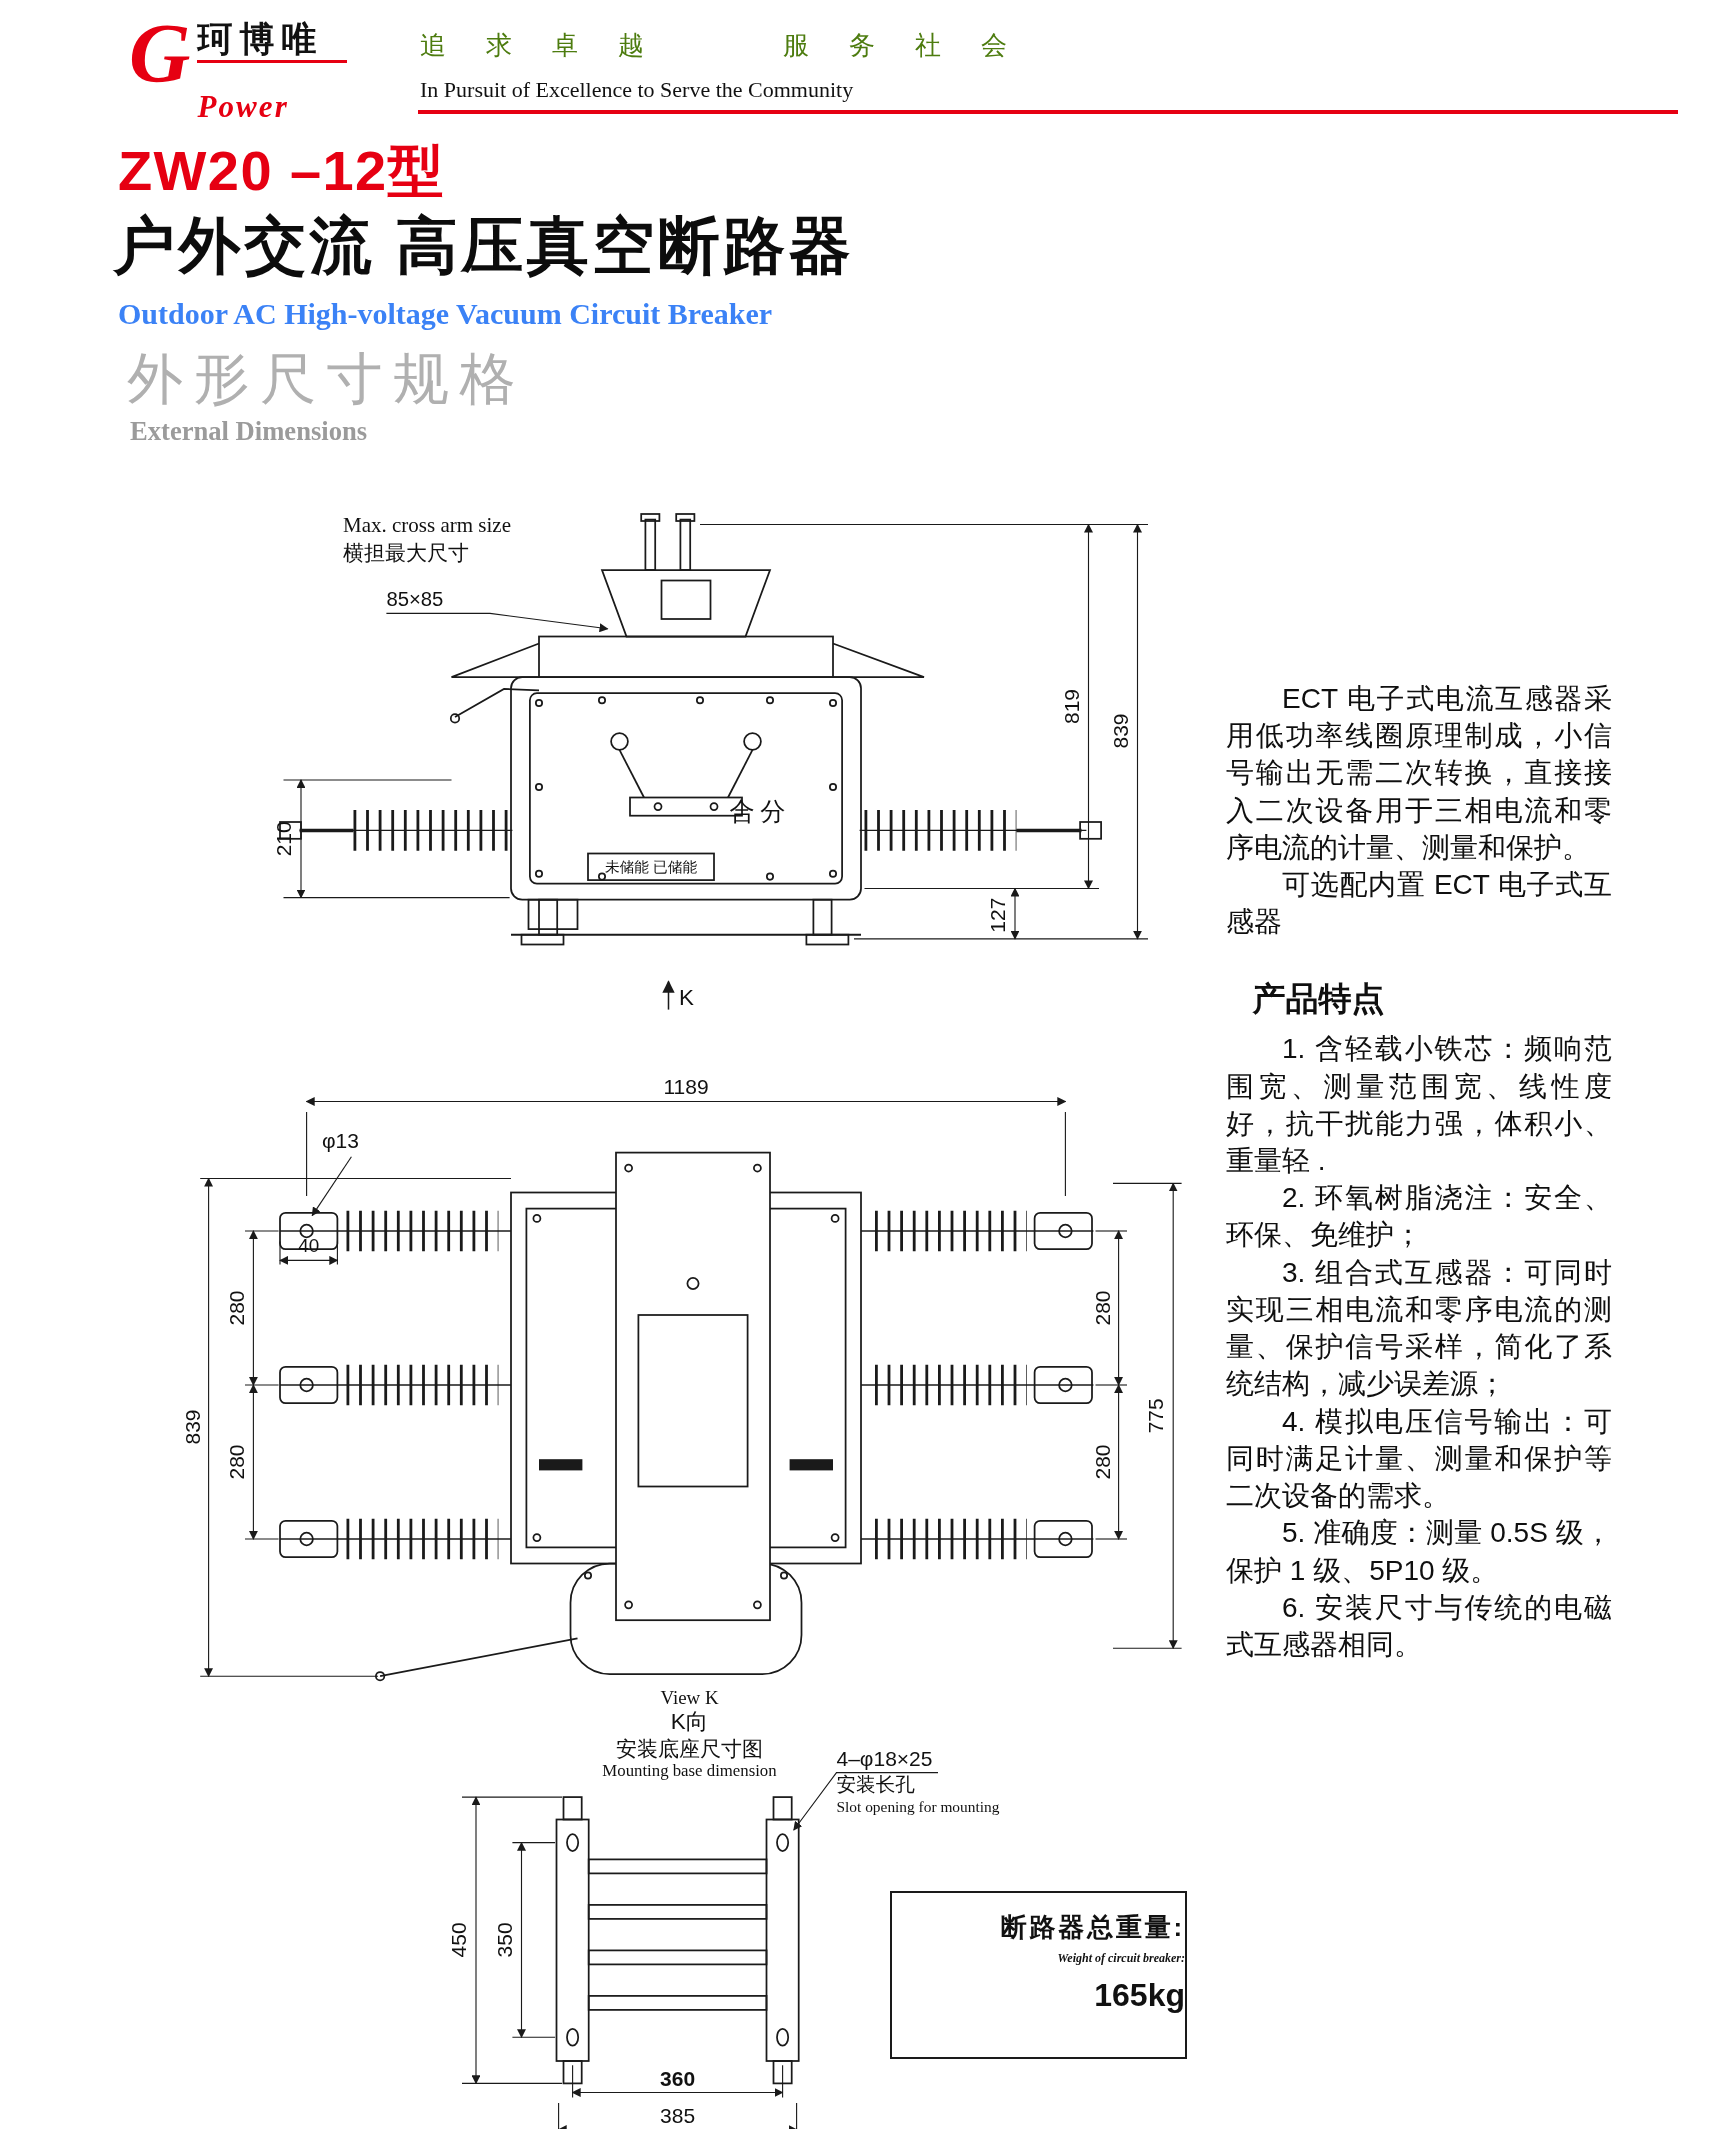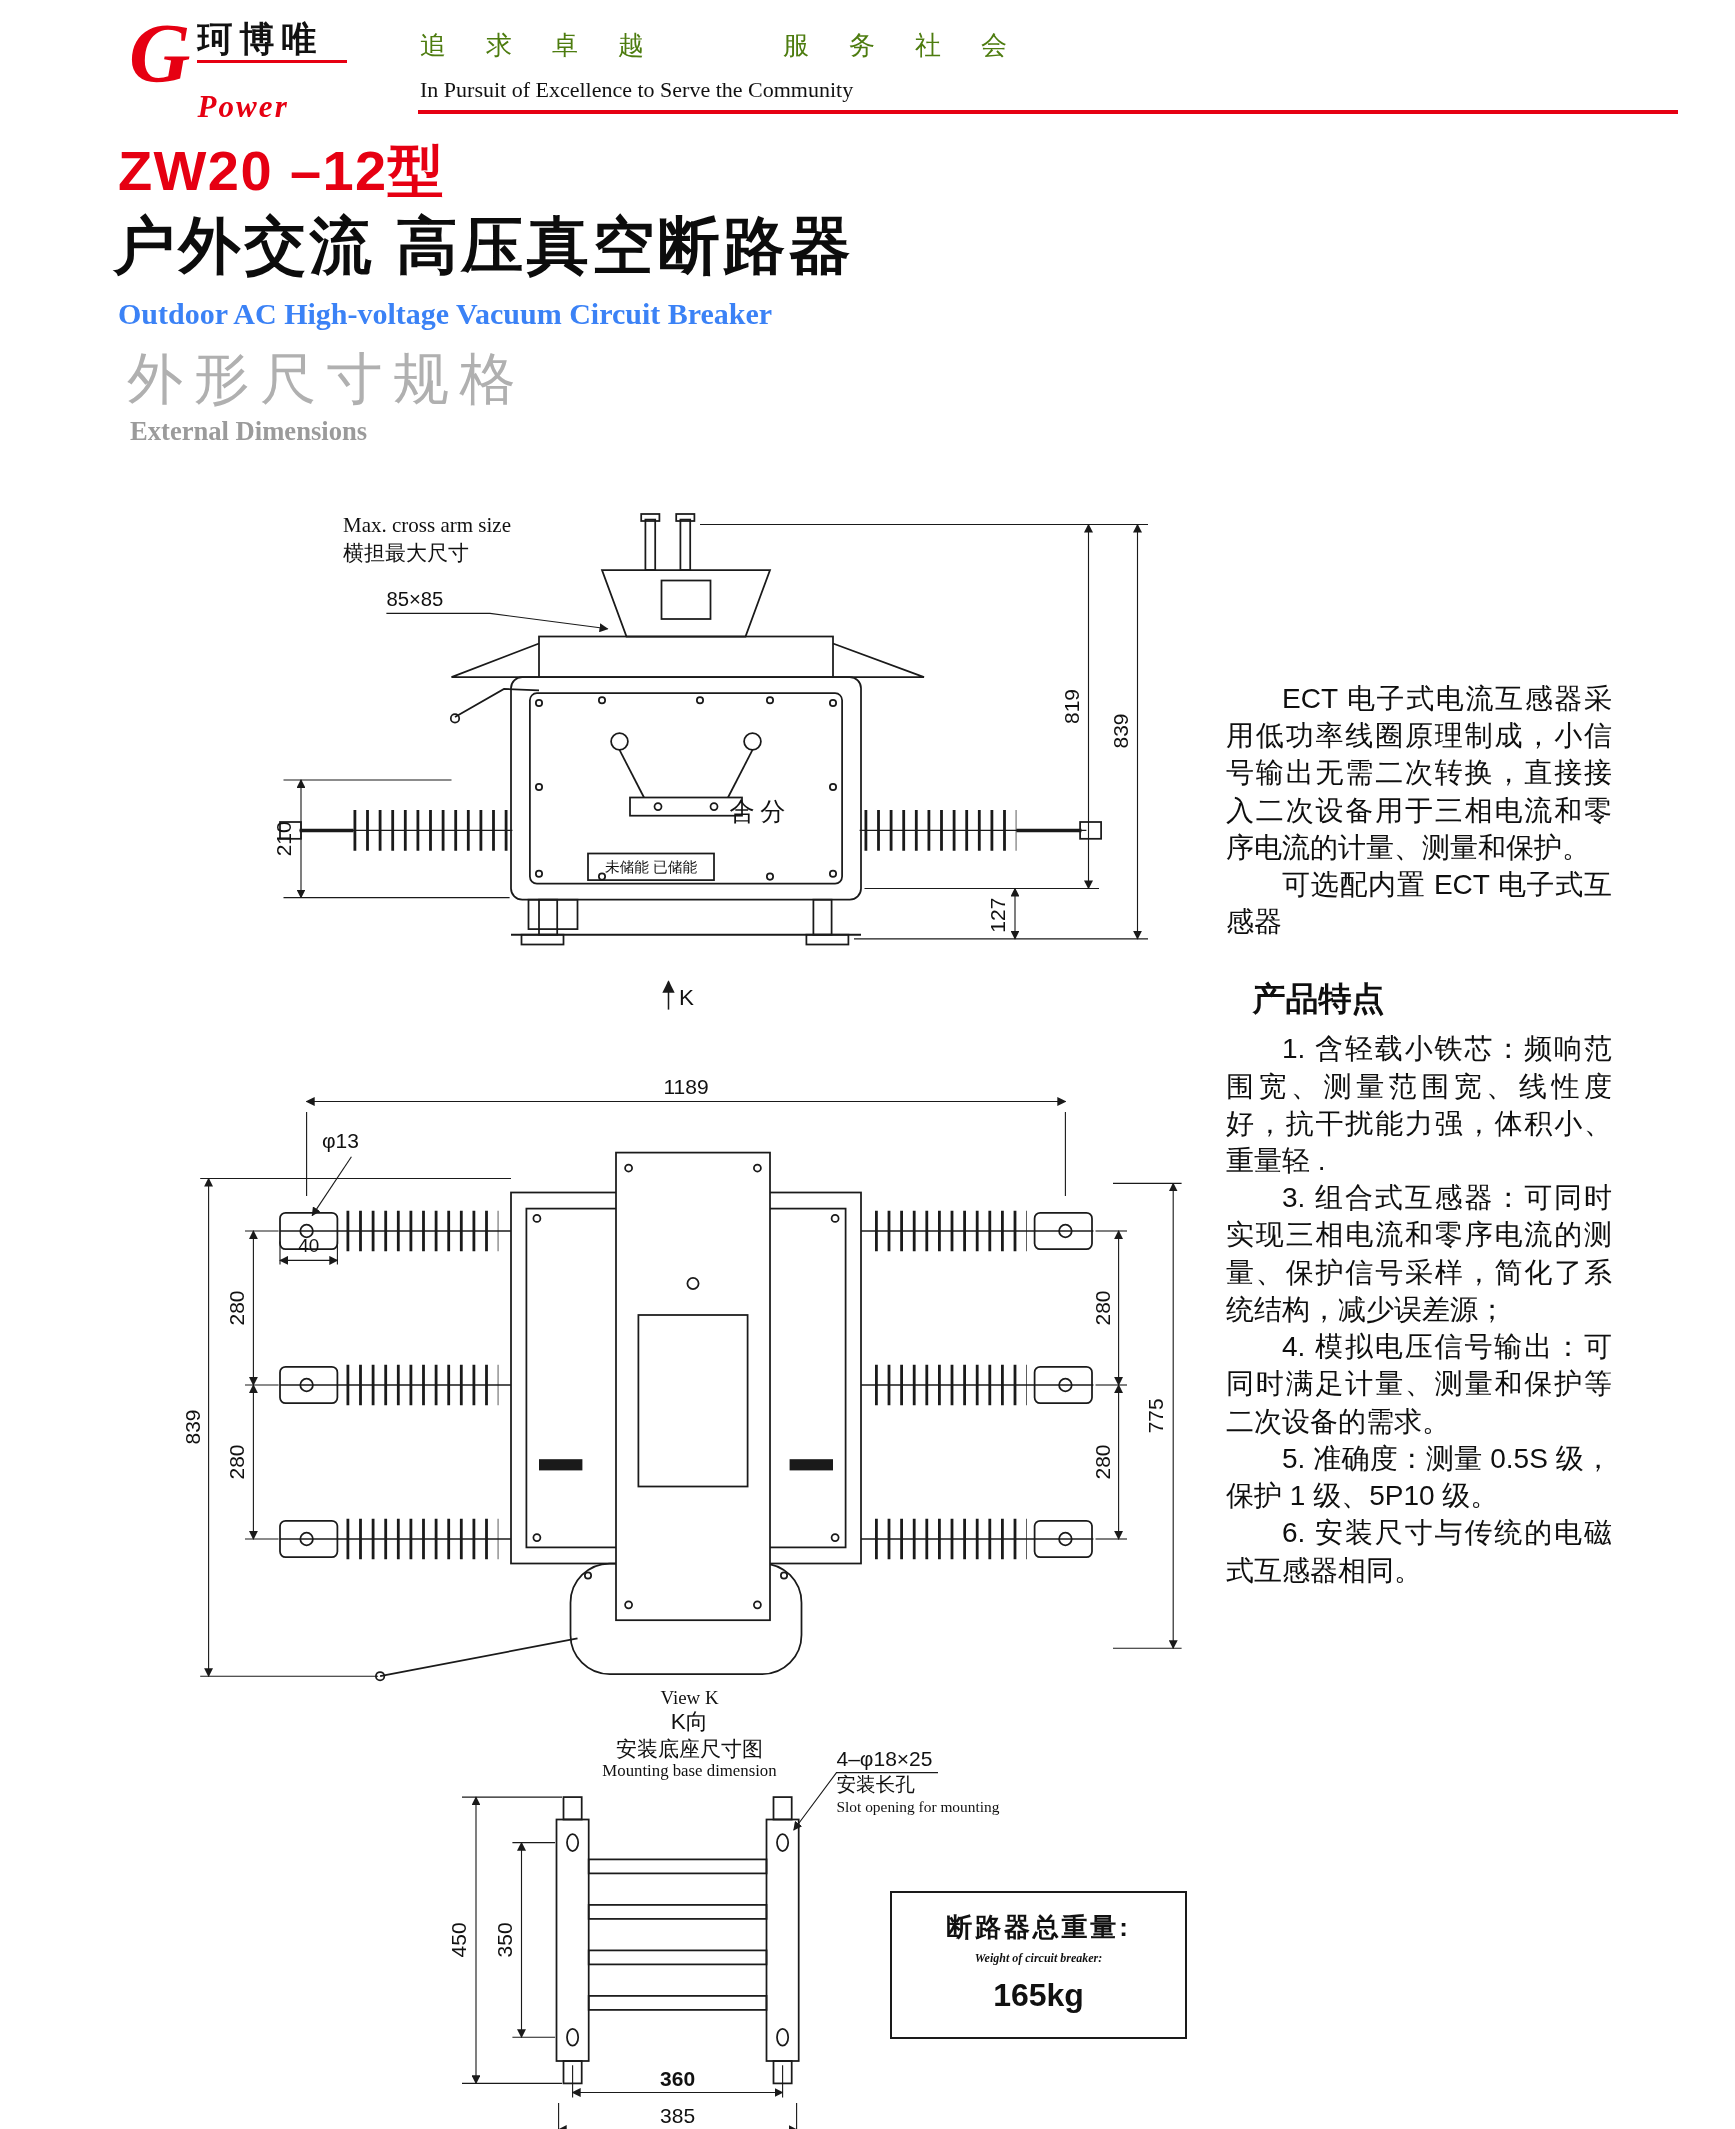--- a/index.html
+++ b/index.html
@@ -35,22 +35,22 @@
                 font-size:26.6px; font-weight:bold; color:#9b9b9b; }
 
   
   .right-col { position:absolute; left:1226px; top:680px; width:386px; text-align:justify;
                font-size:28px; line-height:1.33; color:#0f0f0f; }
   .right-col p { margin:0; text-indent:2em; }
   .features-title { font-size:33px; font-weight:bold; margin:36px 0 9.8px; text-indent:0;
                     padding-left:0.8em; text-align:left; }
 
   
-  .weight-box { position:absolute; left:890px; top:1891px; width:297px; height:148px;
-                border:2.1px solid #1a1a1a; text-align:center; box-sizing:border-box; }
+  .weight-box { position:absolute; left:890px; top:1891px; width:297px; height:168px;
+                border:2.1px solid #1a1a1a; text-align:right; box-sizing:border-box; }
   .weight-cn  { font-size:26px; font-weight:bold; margin-top:17px; letter-spacing:2.8px; }
   .weight-en  { font-family:"Liberation Serif",serif; font-size:12px; font-weight:bold; margin-top:5.6px;font-style:italic; }
   .weight-val { font-size:32px; font-weight:bold; margin-top:11.2px; }
 
   
   svg.drawing { position:absolute; }
   svg text { font-family:"Liberation Sans",sans-serif; fill:#111; }
   svg text.serif { font-family:"Liberation Serif",serif; }
   .ol  { fill:none; stroke:#1a1a1a; stroke-width:2.5; }
   .dim { fill:none; stroke:#1a1a1a; stroke-width:1.6; }
@@ -318,20 +318,21 @@
     <div class="weight-cn">断路器总重量:</div>
     <div class="weight-en">Weight of circuit breaker:</div>
     <div class="weight-val">165kg</div>
   </div>
 
   <div class="right-col">
     <p>ECT 电子式电流互感器采用低功率线圈原理制成，小信号输出无需二次转换，直接接入二次设备用于三相电流和零序电流的计量、测量和保护。</p>
     <p>可选配内置 ECT 电子式互感器</p>
     <div class="features-title">产品特点</div>
     <p>1. 含轻载小铁芯：频响范围宽、测量范围宽、线性度好，抗干扰能力强，体积小、重量轻 .</p>
+    <p>2. 环氧树脂浇注：安全、环保、免维护；</p>
     <p>3. 组合式互感器：可同时实现三相电流和零序电流的测量、保护信号采样，简化了系统结构，减少误差源；</p>
     <p>4. 模拟电压信号输出：可同时满足计量、测量和保护等二次设备的需求。</p>
     <p>5. 准确度：测量 0.5S 级，保护 1 级、5P10 级。</p>
     <p>6. 安装尺寸与传统的电磁式互感器相同。</p>
   </div>
 
 </div>
 
 
 </body></html>

